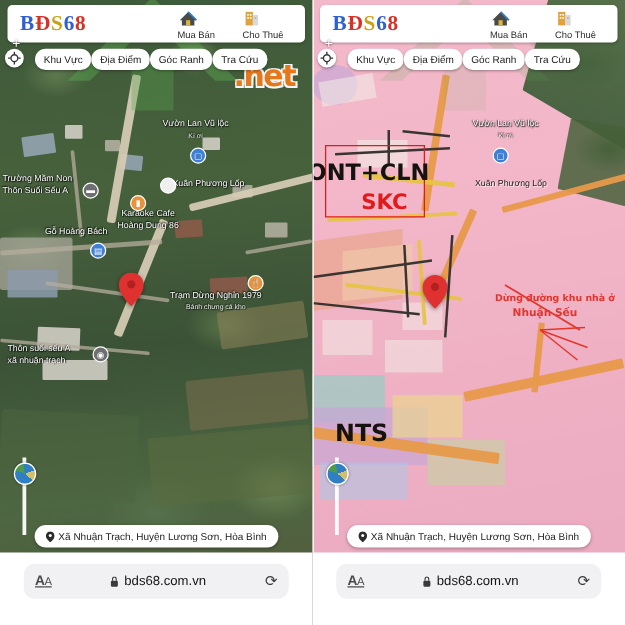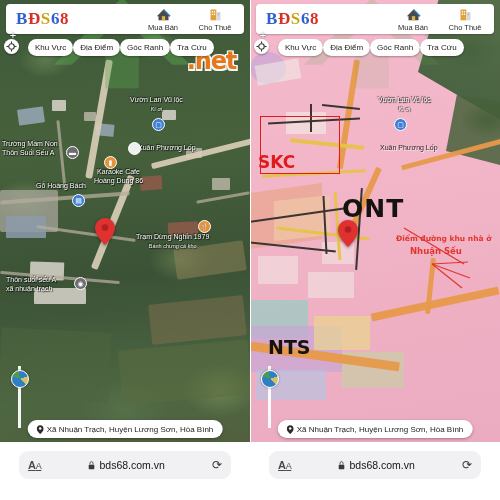--- a/index.html
+++ b/index.html
@@ -87,21 +87,21 @@
     position:absolute; left:6px; top:4px; right:6px; height:30px;
     background:#ffffff; border-radius:4px;
     display:flex; align-items:center; justify-content:space-between;
     padding:0 8px 0 10px; z-index:30;
     box-shadow:0 1px 2px rgba(0,0,0,.22);
   }
   .logo { font-family:"Liberation Serif", serif; font-size:17px; font-weight:700; letter-spacing:.6px; white-space:nowrap; }
   .logo .c1{color:#2f5fd0;} .logo .c2{color:#d93025;} .logo .c3{color:#c8a317;}
   .logo .c4{color:#2f5fd0;} .logo .c5{color:#d93025;}
   .hdr-actions { display:flex; gap:10px; align-items:flex-start; }
-  .hdr-act { display:flex; flex-direction:column; align-items:center; width:42px; }
+  .hdr-act { display:flex; flex-direction:column; align-items:flex-start; width:42px; }
   .hdr-act .glyph { height:17px; display:flex; align-items:center; justify-content:center; }
   .hdr-act .lbl { font-size:7.5px; color:#2b2b2b; white-space:nowrap; margin-top:0px; }
 
   
   .pill-row {
     position:absolute; left:2px; top:38px; right:2px; height:18px;
     display:flex; align-items:center; gap:0; z-index:30; padding-left:26px;
   }
   .pill {
     background:#ffffff; border-radius:10px; height:17px;
@@ -141,21 +141,21 @@
   .pin {
     position:absolute; z-index:20; width:20px; height:27px;
   }
   .pin svg { display:block; filter: drop-shadow(0 1px 1.5px rgba(0,0,0,.45)); }
 
   
   .ann {
     position:absolute; z-index:16; font-family:"DejaVu Sans", sans-serif;
     font-weight:700; color:#15130f; white-space:nowrap; pointer-events:none;
   }
-  .ann.red { color:#e11b1b; }
+  .ann.red { color:#e11b1b;margin-left:31px; }
   .ann.redsm { color:#e2352c; font-weight:600; }
 
   
   .scalebar {
     position:absolute; left:18px; bottom:72px; width:2.5px; height:62px;
     background:#ffffff; z-index:18; opacity:.95;
   }
   .globe {
     position:absolute; left:11px; bottom:112px; width:18px; height:18px; border-radius:50%;
     z-index:19; border:1.4px solid #ffffff; overflow:hidden;
@@ -403,24 +403,24 @@
       <div class="plan-red" style="left:10px;top:116px;width:80px;height:58px;"></div>
 
       <svg style="position:absolute;left:140px;top:218px;width:100px;height:80px;z-index:15;">
         <line x1="14" y1="10" x2="74" y2="46" stroke="#e2352c" stroke-width="1.4"></line>
         <line x1="42" y1="46" x2="80" y2="60" stroke="#e2352c" stroke-width="1.2"></line>
         <line x1="42" y1="46" x2="78" y2="44" stroke="#e2352c" stroke-width="1.2"></line>
         <line x1="42" y1="46" x2="72" y2="70" stroke="#e2352c" stroke-width="1.2"></line>
       </svg>
     </div>
 
+    <div class="ann" style="left:-4px;top:128px;font-size:18px;">ONT+CLN</div>
     <div class="ann red" style="left:8px;top:152px;font-size:17px;">SKC</div>
-    <div class="ann" style="left:92px;top:194px;font-size:25px;letter-spacing:1px;">ONT</div>
     <div class="ann" style="left:18px;top:336px;font-size:19px;">NTS</div>
-    <div class="ann redsm" style="left:146px;top:234px;font-size:7.5px;">Điểm đường khu nhà ở</div>
+    <div class="ann redsm" style="left:146px;top:234px;font-size:7.5px;">Dừng đường khu nhà ở</div>
     <div class="ann redsm" style="left:160px;top:246px;font-size:8.5px;">Nhuận Sếu</div>
 
     <div class="poi" style="left:128px;top:96px;">
       <div class="poi-lbl">Vườn Lan Vũ lộc</div>
       <div class="poi-lbl sub">Kí ơi</div>
     </div>
     <div class="poi-ico blue" style="position:absolute;left:144px;top:118px;z-index:17;">▢</div>
 
     <div class="poi" style="left:130px;top:144px;">
       <div class="poi-lbl dark">Xuân Phương Lốp</div>

